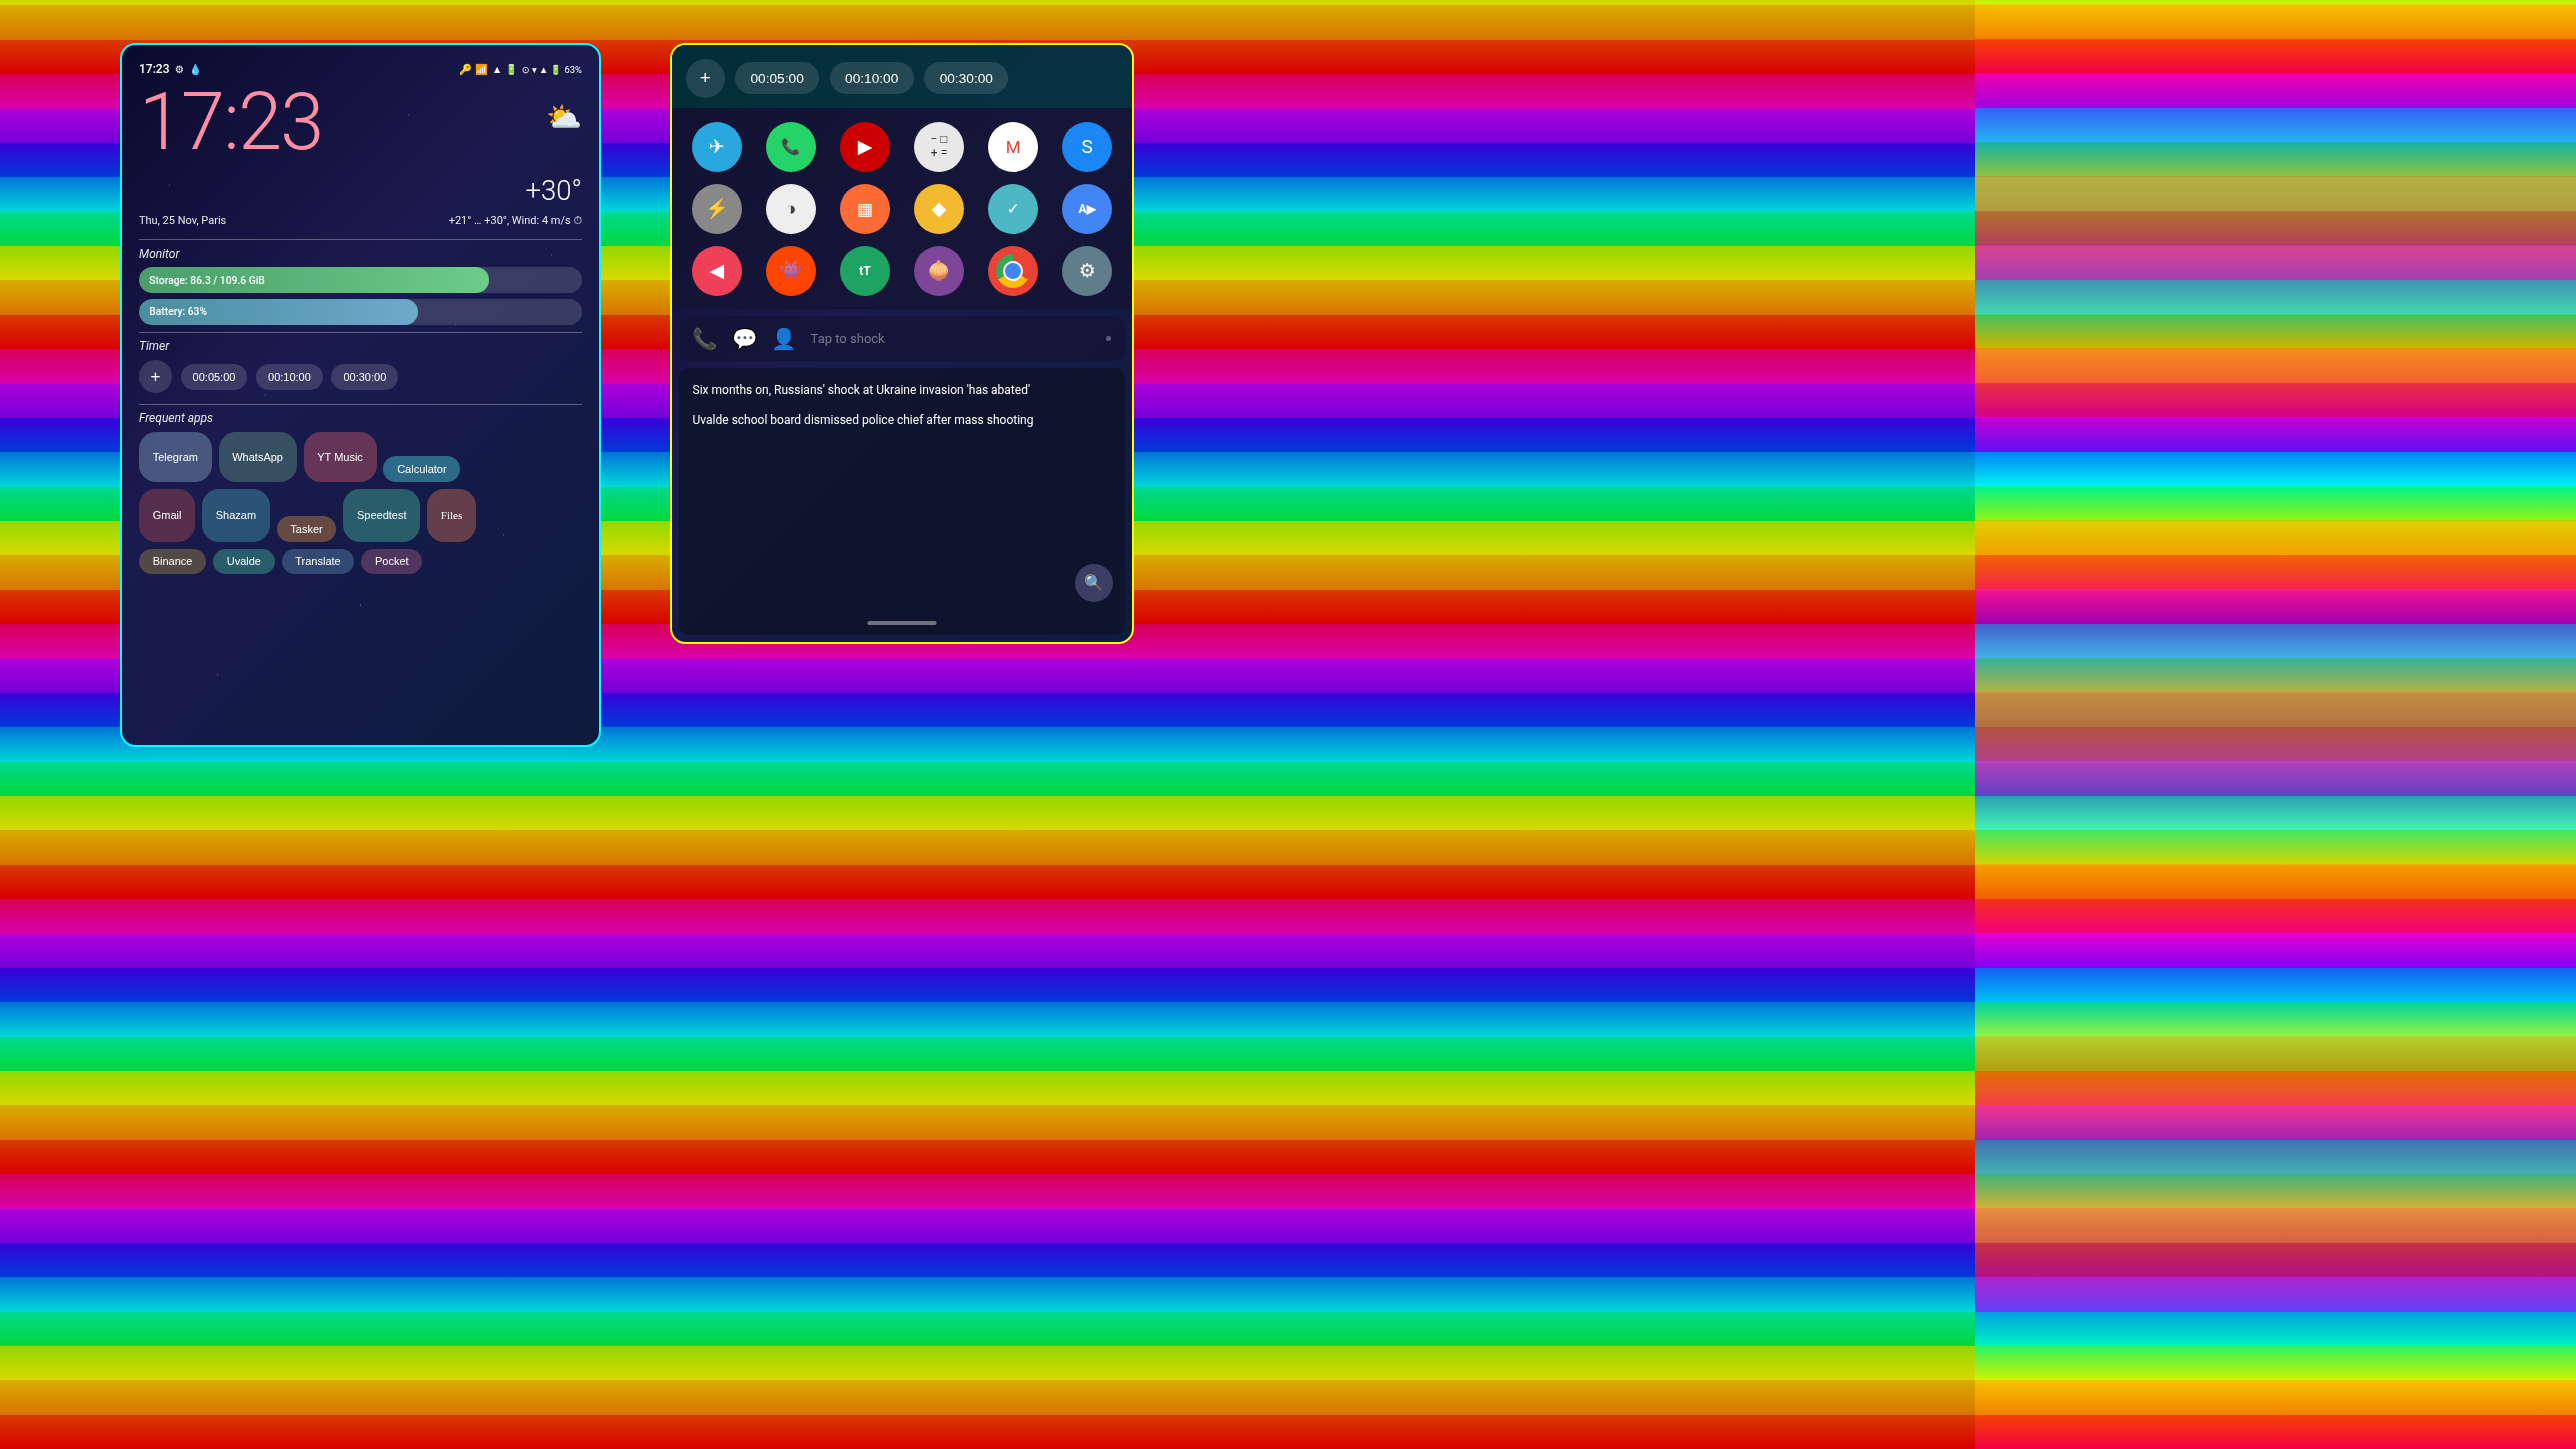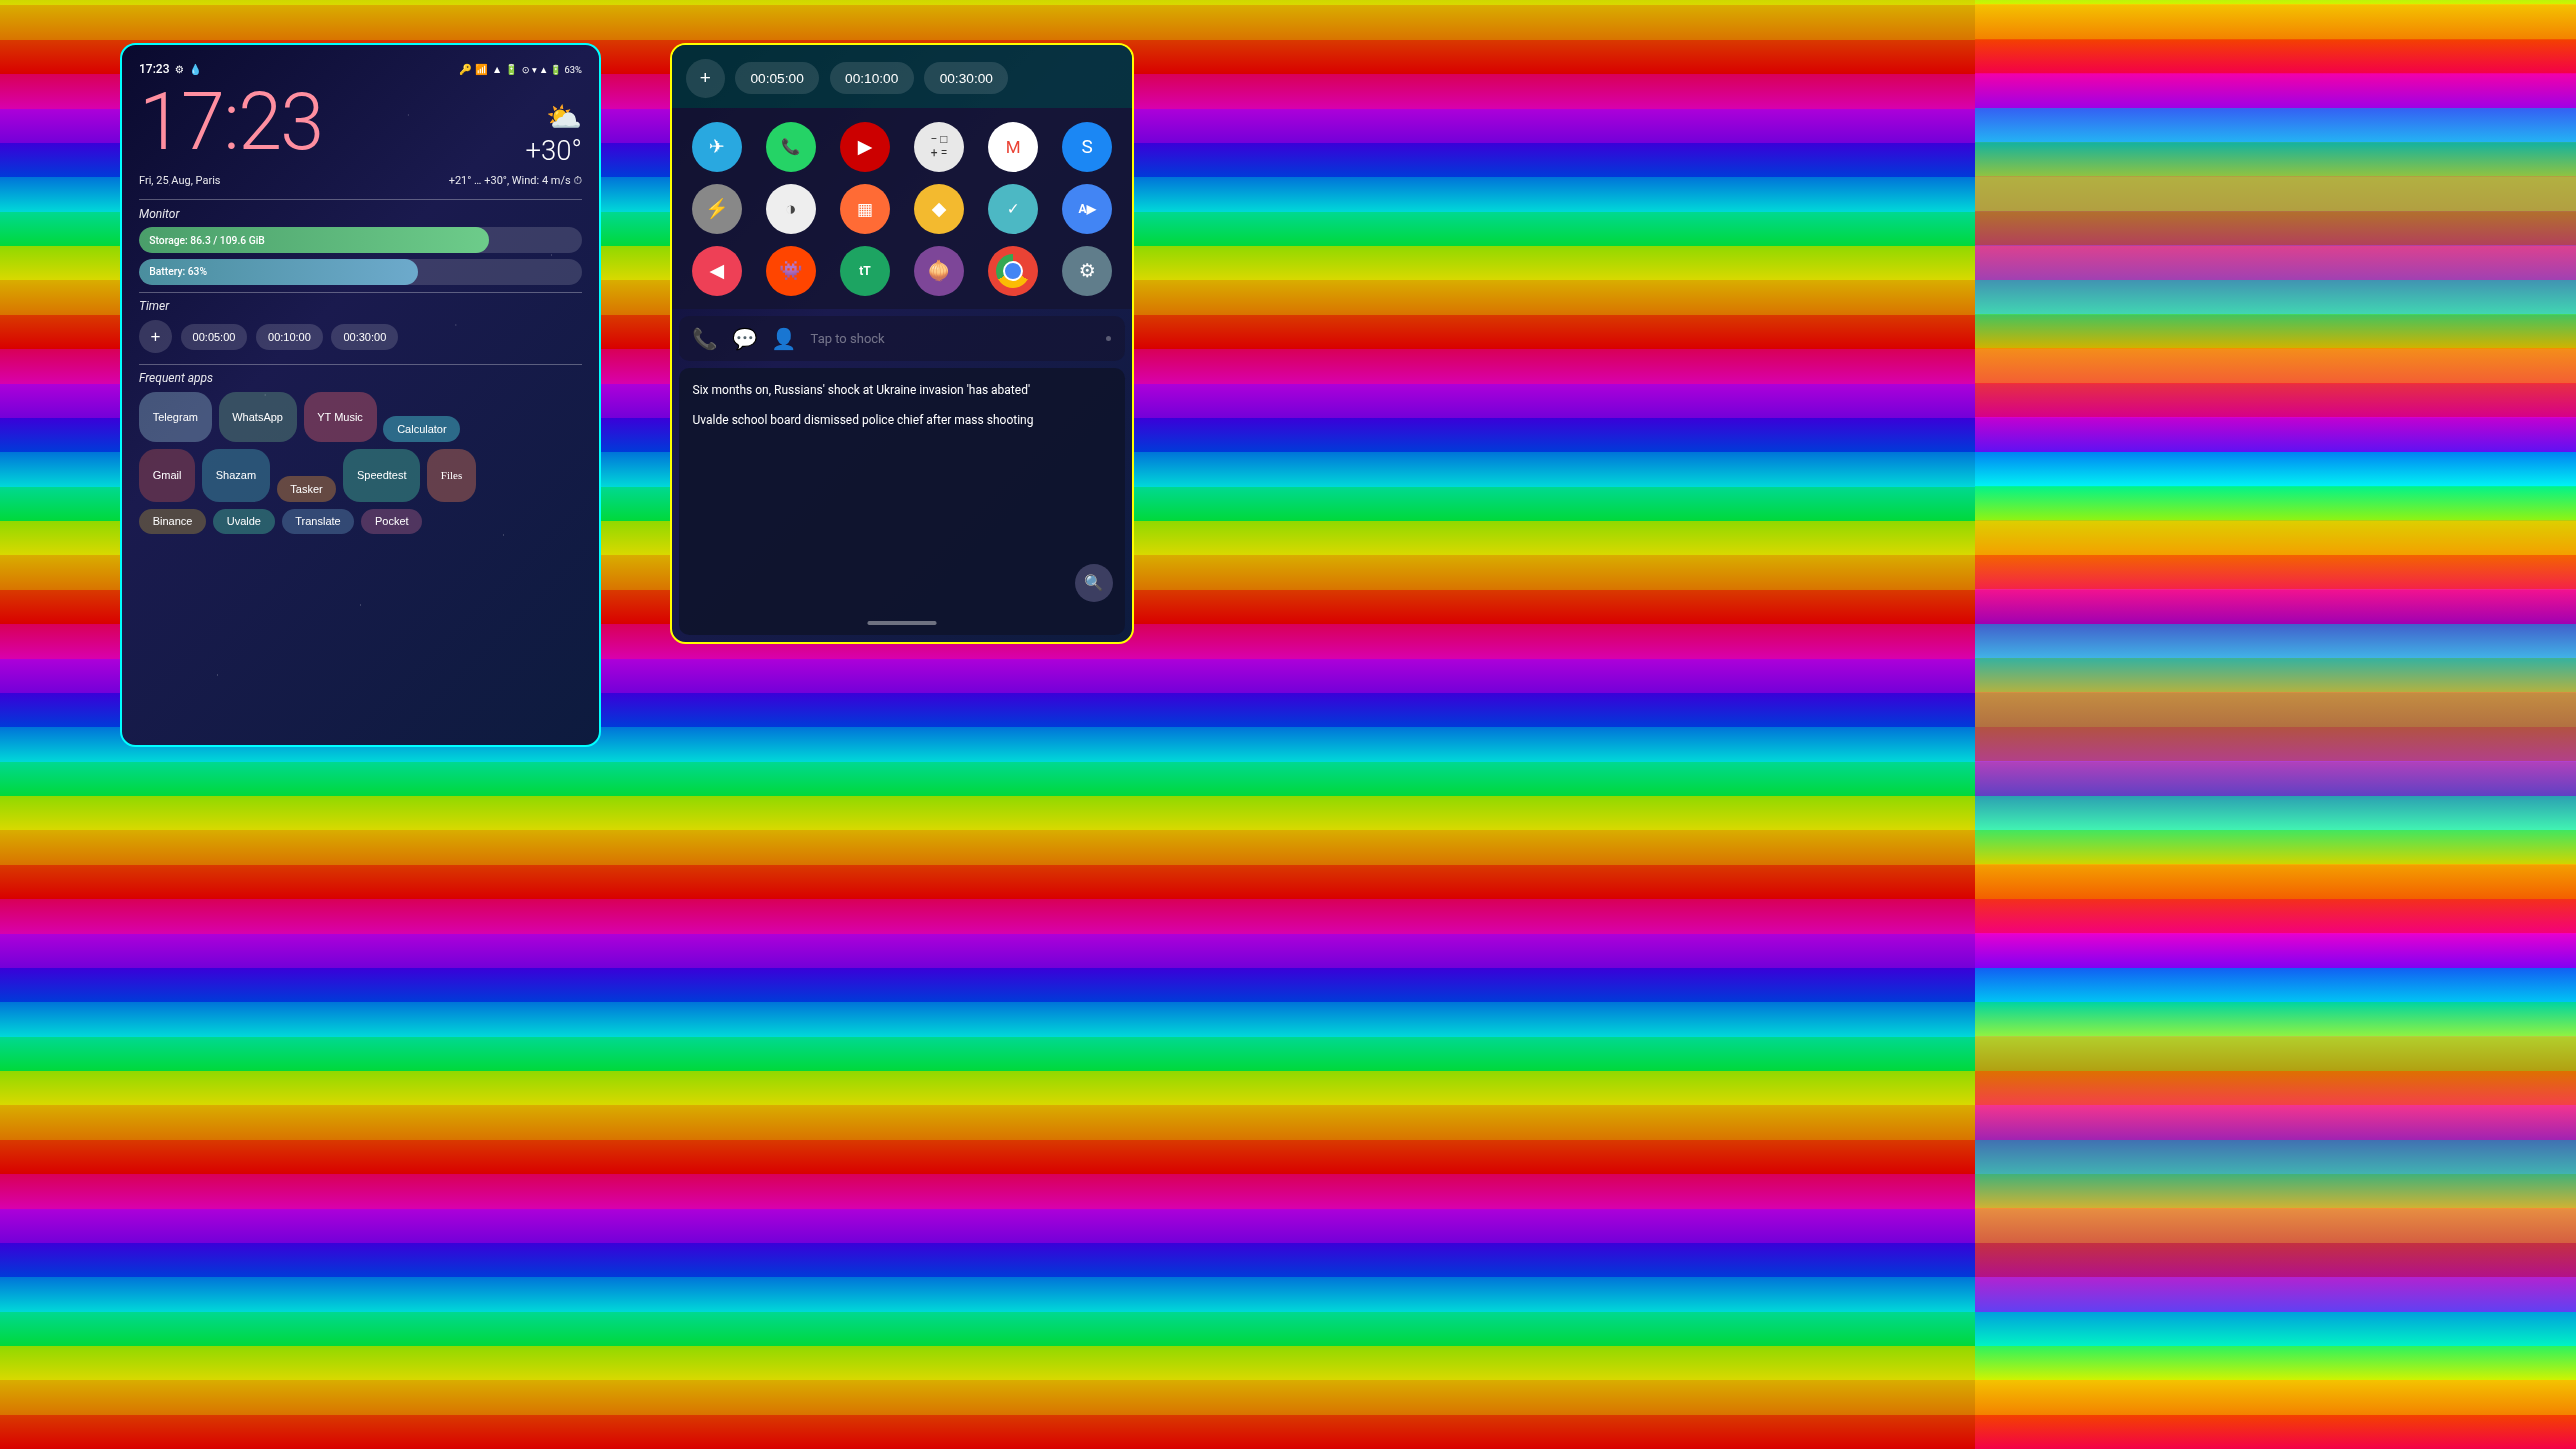--- a/index.html
+++ b/index.html
@@ -405,26 +405,26 @@
       <span>▲</span>
       <span>🔋</span>
       <span style="font-size:9.4px;">⊙ ▾ ▲ 🔋 63%</span>
     </div>
   </div>
 
   <div class="big-clock">
     <div class="clock-time">17:23</div>
     <div class="clock-weather">
       <span style="font-size:29px;">⛅</span>
-      <span style="font-size:27.5px; font-weight:300;">+30°</span>
+      <span style="font-size:27.5px; font-weight:300;margin-top:40px;">+30°</span>
     </div>
   </div>
 
   <div class="date-row">
-    <span>Fri, 25 Aug, Paris</span>
+    <span>Thu, 25 Nov, Paris</span>
     <span>+21° … +30°, Wind: 4 m/s ⏱</span>
   </div>
 
   <div class="divider"></div>
   <div class="section-label">Monitor</div>
   <div class="progress-container">
     <div class="progress-bar-wrap">
       <div class="progress-bar-fill storage">
         <span class="progress-label">Storage: 86.3 / 109.6 GiB</span>
       </div>

